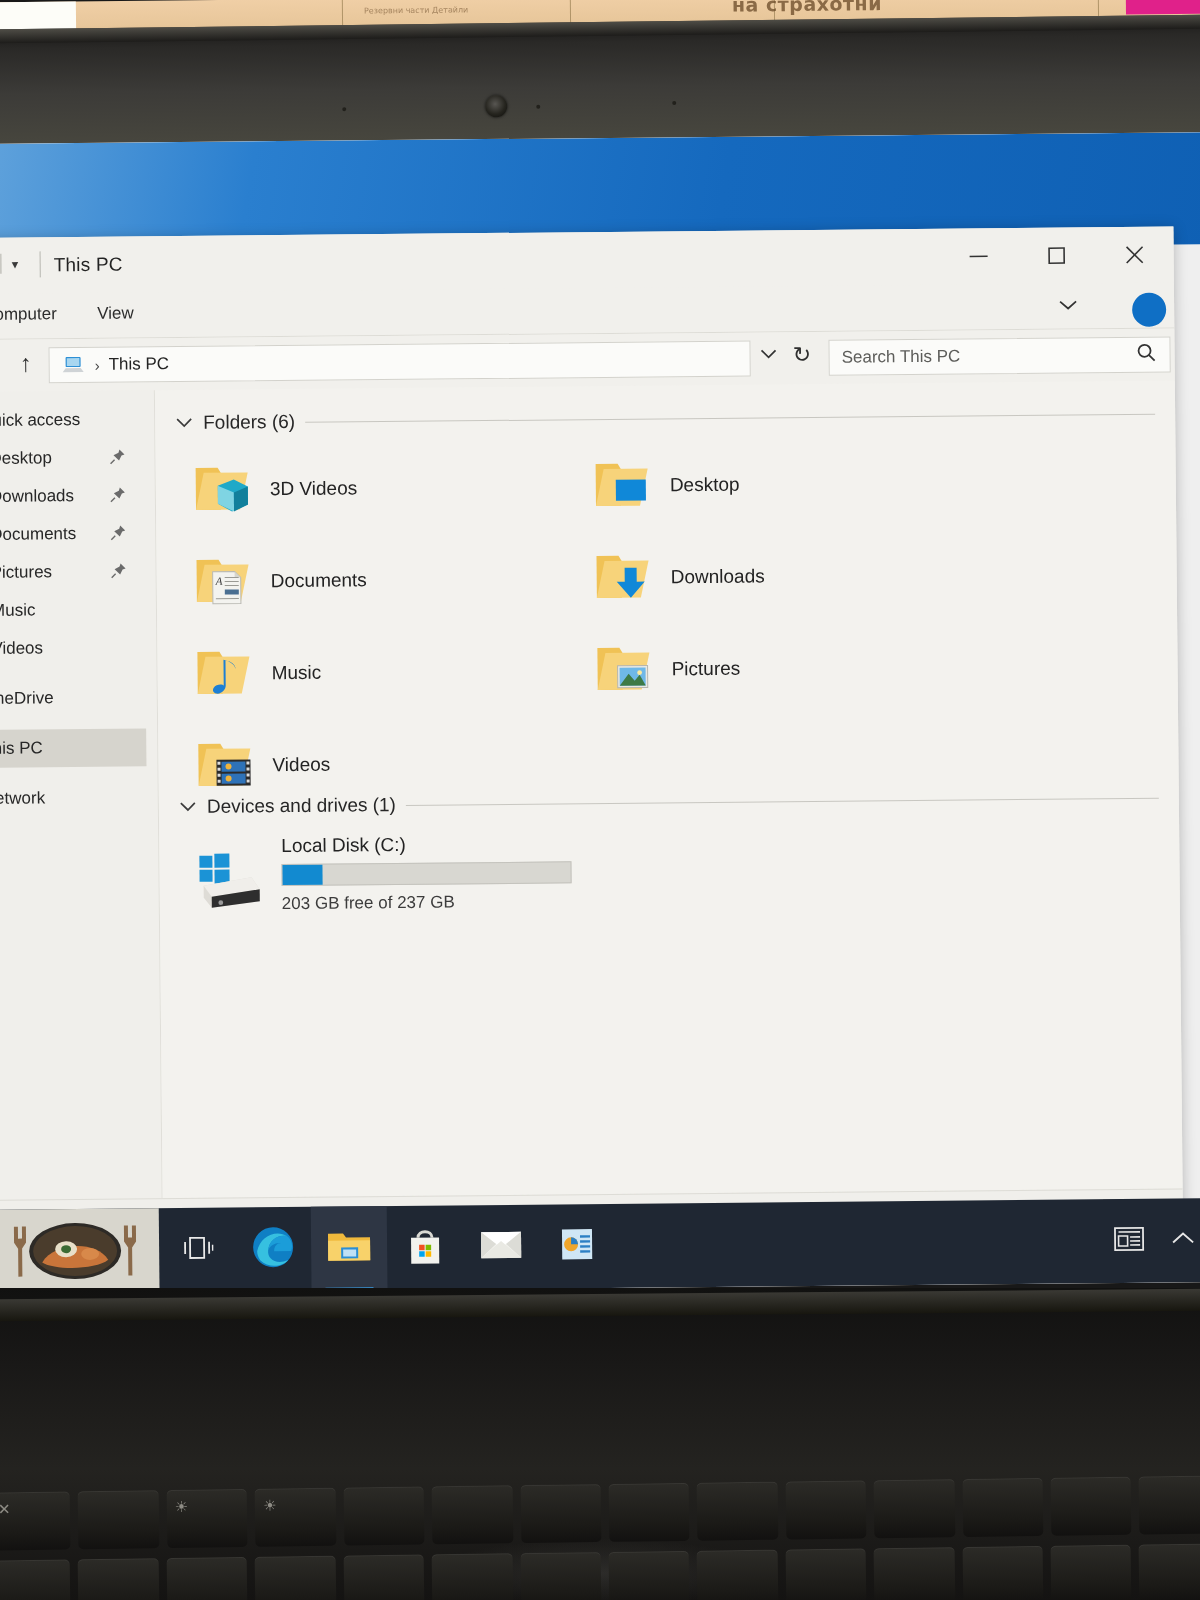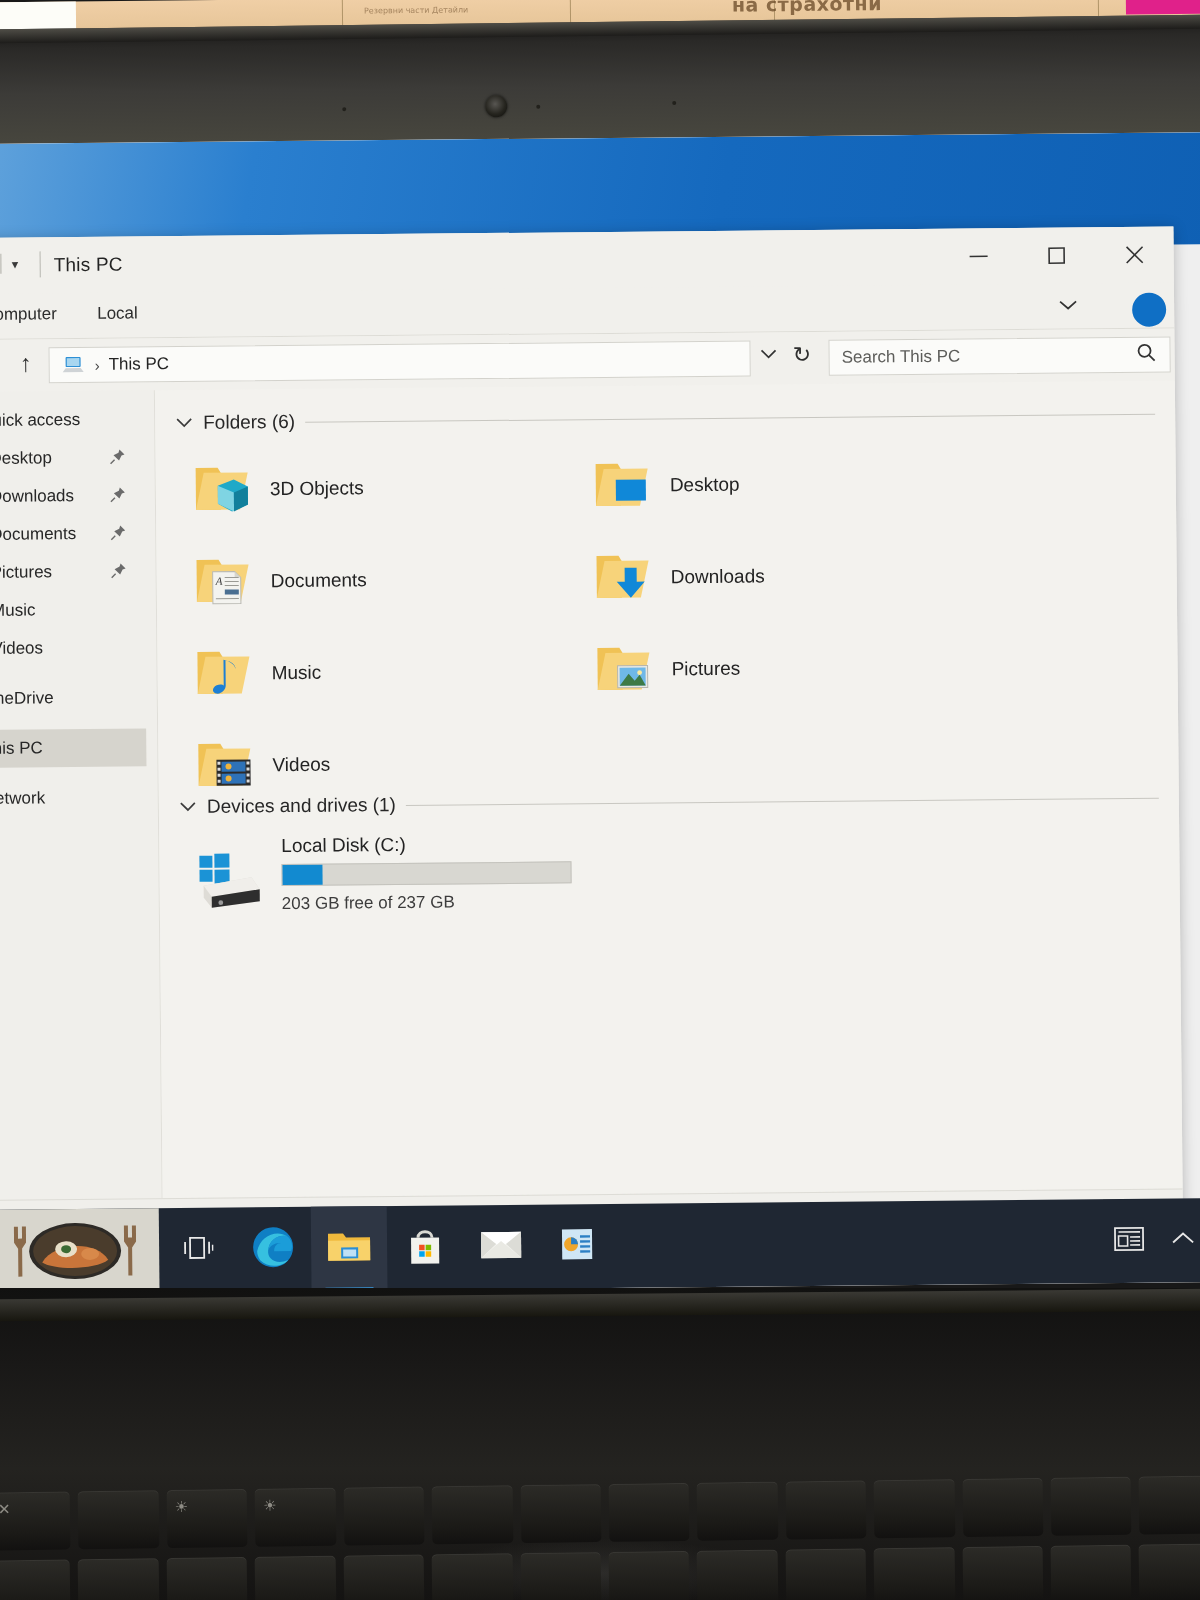--- a/index.html
+++ b/index.html
@@ -301,21 +301,21 @@
             <svg width="22" height="22" viewBox="0 0 22 22">
                 <line x1="3" y1="3" x2="19" y2="19" stroke="#333" stroke-width="1.6"></line>
                 <line x1="19" y1="3" x2="3" y2="19" stroke="#333" stroke-width="1.6"></line>
               </svg>
           </div>
         </div>
       </div>
 
       <div class="ribbon">
         <div class="rtab" style="left:18px;">Computer</div>
-        <div class="rtab" style="left:133px;">Local</div>
+        <div class="rtab" style="left:133px;">View</div>
         <div class="ribbon-chev">
           <svg width="22" height="14" viewBox="0 0 22 14">
               <polyline points="3,4 11,11 19,4" fill="none" stroke="#333" stroke-width="1.7"></polyline>
             </svg>
         </div>
         <div class="help-circle"></div>
         <div class="ribbon-rule"></div>
       </div>
 
       <div class="addrrow">
@@ -441,21 +441,21 @@
               <div class="tile" style="left:34px; top:6px;">
                 <span class="ico">
                   <svg width="64" height="60" viewBox="0 0 64 60">
                     <path d="M6 8 L28 8 L31 13 L31 50 L6 50 Z" fill="#f0c255"></path>
                     <path d="M14 13 L58 13 L50 50 L6 50 Z" fill="#f7d37a"></path>
                     <path d="M28 26 L44 20 L58 27 L58 45 L42 52 L28 44 Z" fill="#1fa9c8"></path>
                     <path d="M28 26 L44 33 L44 52 L28 44 Z" fill="#7fd4e3"></path>
                     <path d="M44 33 L58 27 L58 45 L44 52 Z" fill="#11809c"></path>
                   </svg>
                 </span>
-                <span class="tile-label">3D Objects</span>
+                <span class="tile-label">3D Videos</span>
               </div>
 
               <div class="tile" style="left:434px; top:6px;">
                 <span class="ico">
                   <svg width="64" height="60" viewBox="0 0 64 60">
                     <path d="M6 8 L28 8 L31 13 L31 50 L6 50 Z" fill="#f0c255"></path>
                     <path d="M14 13 L58 13 L50 50 L6 50 Z" fill="#f7d37a"></path>
                     <rect x="26" y="24" width="30" height="21" fill="#1088d8"></rect>
                   </svg>
                 </span>

